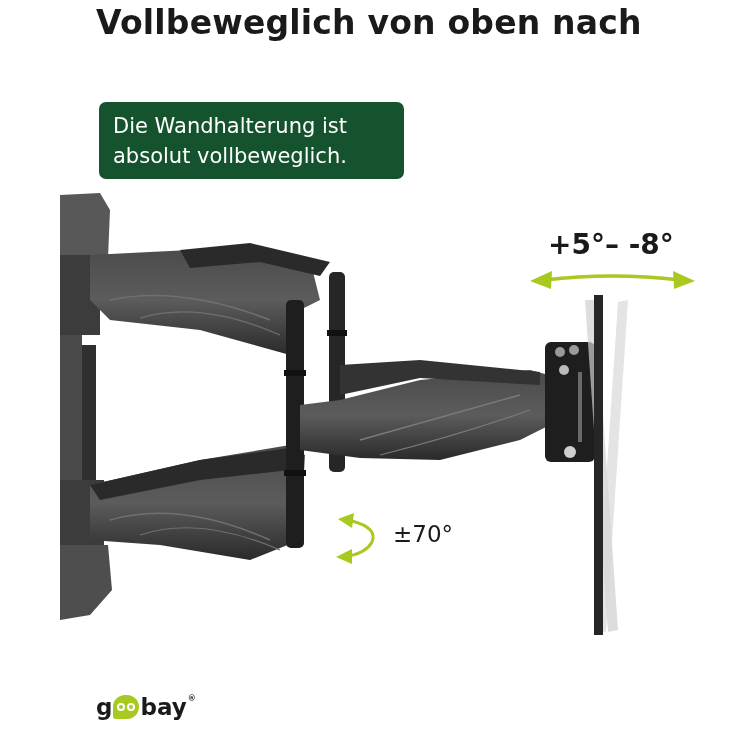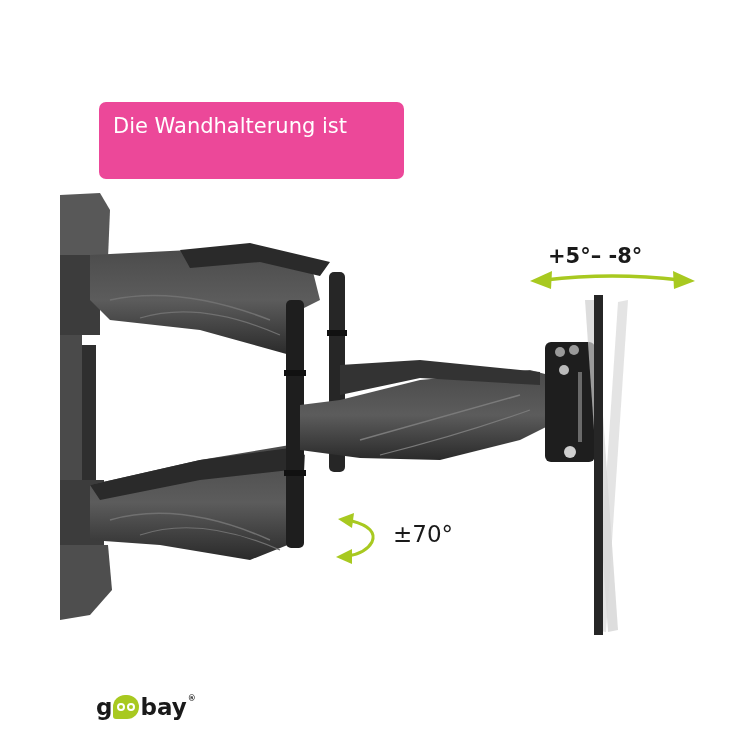--- a/index.html
+++ b/index.html
@@ -1,35 +1,37 @@
 <!DOCTYPE html>
 <html><head>
 <meta charset="utf-8">
 <style>
   html, body { margin: 0; padding: 0; background: #ffffff; }
   body { width: 736px; height: 736px; position: relative; overflow: hidden; font-family: "DejaVu Sans", "Liberation Sans", sans-serif; }
   .headline { position: absolute; left: 96px; top: 0px; width: 600px; font-size: 33px; font-weight: bold; line-height: 45px; color: #1a1a1a; letter-spacing: 0.2px; }
-  .badge { position: absolute; left: 99px; top: 102px; width: 305px; height: 77px; background: #ec4899; border-radius: 7px; box-sizing: border-box; padding: 9px 0 0 14px; color: #ffffff; font-size: 21px; line-height: 30px; }
+  .badge { position: absolute; left: 99px; top: 102px; width: 305px; height: 77px; background: #14532d; border-radius: 7px; box-sizing: border-box; padding: 9px 0 0 14px; color: #ffffff; font-size: 21px; line-height: 30px; }
   .art { position: absolute; left: 0; top: 180px; width: 736px; height: 470px; }
   .label { position: absolute; font-size: 22px; color: #1a1a1a; font-weight: normal; }
-  .tilt-label { left: 548px; top: 244px; font-weight: bold; font-size: 21px; text-align: right; }
+  .tilt-label { left: 548px; top: 228px; font-weight: bold; font-size: 28px; text-align: right; }
   .swivel-label { left: 393px; top: 521px; font-size: 23px; }
   .logo { position: absolute; left: 96px; top: 694px; height: 26px; display: flex; align-items: center; font-size: 23px; font-weight: bold; color: #1a1a1a; }
   .logo .oo { display: inline-flex; align-items: center; justify-content: center; width: 26px; height: 24px; background: #a8c920; border-radius: 12px 12px 12px 3px; margin: 0 1px; }
   .logo .oo span { width: 8px; height: 8px; border: 2.5px solid #fff; border-radius: 50%; margin: 0 1px; box-sizing: border-box; }
   .logo sup { font-size: 8px; margin-left: 1px; align-self: flex-start; }
 </style>
 </head>
 <body>
 
 <div class="headline">
+  <div>Vollbeweglich von oben nach</div>
 </div>
 
 <div class="badge">
   <div>Die Wandhalterung ist</div>
+  <div>absolut vollbeweglich.</div>
 </div>
 
 <svg class="art" viewBox="0 180 736 470" xmlns="http://www.w3.org/2000/svg">
   <defs>
     <linearGradient id="armG" x1="0" y1="0" x2="0" y2="1">
       <stop offset="0" stop-color="#4a4a4a"></stop>
       <stop offset="0.5" stop-color="#5c5c5c"></stop>
       <stop offset="1" stop-color="#2a2a2a"></stop>
     </linearGradient>
     <linearGradient id="plateG" x1="0" y1="0" x2="1" y2="0">

